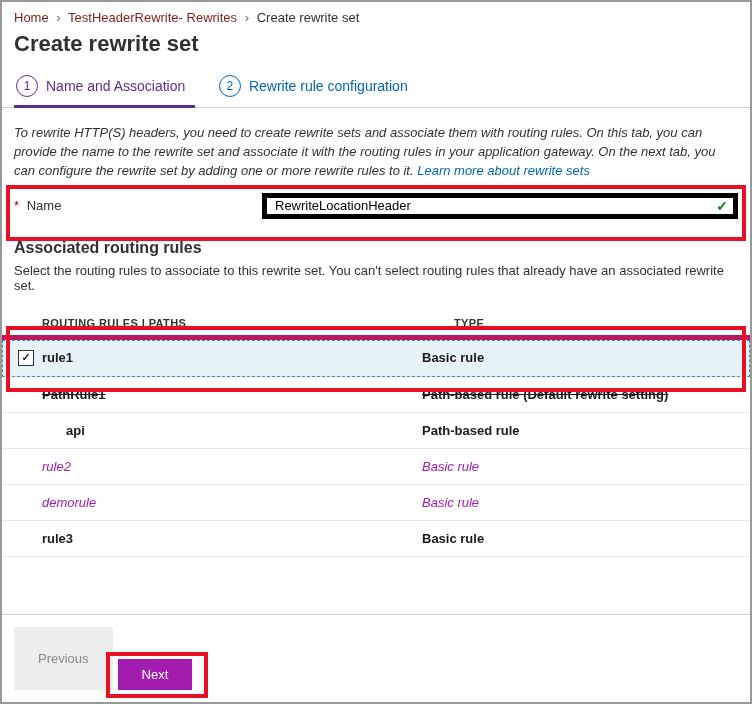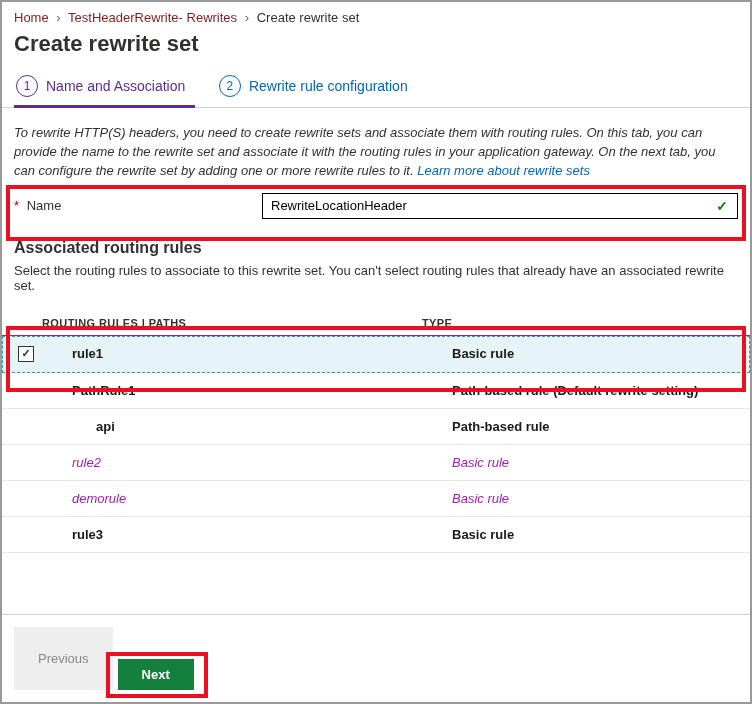--- a/index.html
+++ b/index.html
@@ -72,21 +72,21 @@
     padding: 6px 12px;
     position: relative;
   }
   .form-label {
     width: 248px;
     font-size: 13px;
   }
   .required { color: #a80000; margin-right: 4px; }
   .name-input {
     flex: 1;
-    border: 1px solid #000000;
+    border: 5px solid #000000;
     padding: 4px 28px 4px 8px;
     font-size: 13px;
     height: 26px;
     outline: none;
   }
   .valid-check {
     position: absolute;
     right: 22px;
     color: #107c10;
     font-weight: bold;
@@ -102,48 +102,48 @@
     font-weight: 600;
     padding: 14px 12px 4px 12px;
   }
   .section-sub {
     padding: 2px 12px 18px 12px;
     font-size: 13px;
   }
   .table-head {
     display: flex;
     padding: 6px 8px 6px 40px;
-    border-bottom: 1px solid #be185d;
+    border-bottom: 5px solid #be185d;
     font-size: 11px;
     font-weight: 600;
     letter-spacing: 0.4px;
     color: #323130;
     justify-content: space-between;
   }
   .col-name { width: 380px; }
-  .col-type { flex: 1; }
+  .col-type { flex: 1; margin-left: 32px; }
   .row {
     display: flex;
     align-items: center;
     padding: 10px 12px 10px 16px;
     border-bottom: 1px solid #e8e8e8;
     font-size: 13px;
     position: relative;
   }
   .row .checkbox {
     width: 16px; height: 16px;
     border: 1px solid #333;
     margin-right: 8px;
     display: flex; align-items: center; justify-content: center;
     font-size: 11px; font-weight: bold;
     background: #fff;
   }
   .row .spacer24 { width: 24px; }
   .row .indent { width: 24px; }
-  .row .cell-name { width: 380px; margin-left: 30px; }
+  .row .cell-name { width: 380px; }
   .row .cell-type { flex: 1; }
   .row.selected {
     background: #e6f4f7;
     outline: 1px dashed #2899c5;
     outline-offset: -1px;
   }
   .row.bold .cell-name, .row.bold .cell-type { font-weight: 600; color: #1b1a19; }
   .row.dim .cell-name, .row.dim .cell-type { color: #a21caf; font-style: italic; }
   .row.strike .cell-name, .row.strike .cell-type { text-decoration: line-through; }
   .footer {
@@ -155,21 +155,21 @@
     gap: 5px;
     background: #fff;
   }
   .btn {
     padding: 8px 24px;
     font-size: 13px;
     border: none;
     cursor: pointer;
   }
   .btn-prev { background: #eee; color: #888; }
-  .btn-next { background: #15803d; color: #fff; font-weight: 700; margin-top: 32px; }
+  .btn-next { background: #a21caf; color: #fff; font-weight: 400; margin-top: 32px; }
 </style>
 </head>
 <body>
 
 <div class="breadcrumb">
   <a href="#">Home</a>
   <span class="sep">›</span>
   <a href="#">TestHeaderRewrite- Rewrites</a>
   <span class="sep">›</span>
   <span>Create rewrite set</span>

